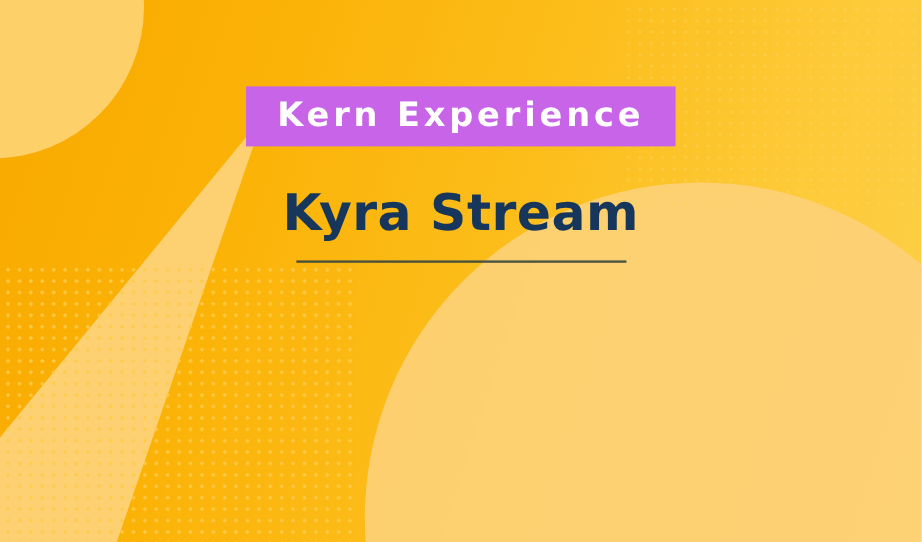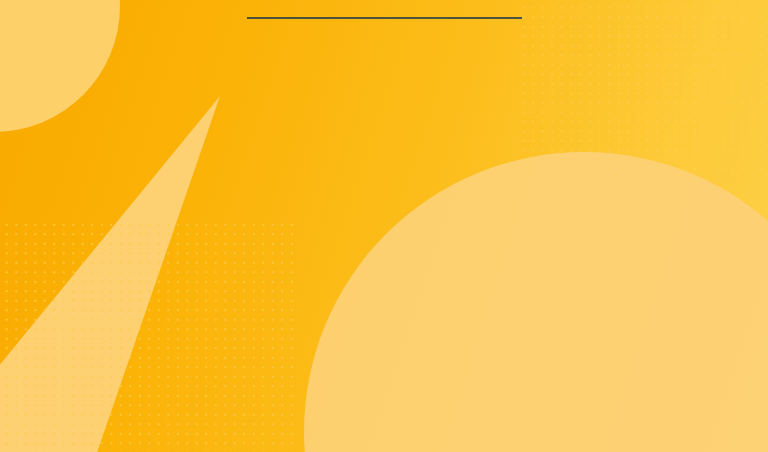--- a/index.html
+++ b/index.html
@@ -145,19 +145,23 @@
 <div id="banner-card">
 
   <div class="deco" id="shape-circle-top-left"></div>
   <div class="deco" id="shape-wedge-left"></div>
   <div class="deco" id="shape-circle-bottom-right"></div>
   <div class="deco" id="shape-dots-bottom-left"></div>
   <div class="deco" id="shape-dots-top-right"></div>
 
   <div id="content-stack">
 
+    <div id="eyebrow-banner">
+      <span id="eyebrow-label">Kern Experience</span>
+    </div>
 
+    <h1 id="main-title">Kyra Stream</h1>
 
     <div id="title-divider"></div>
 
 
   </div>
 </div>
 
 </body></html>

